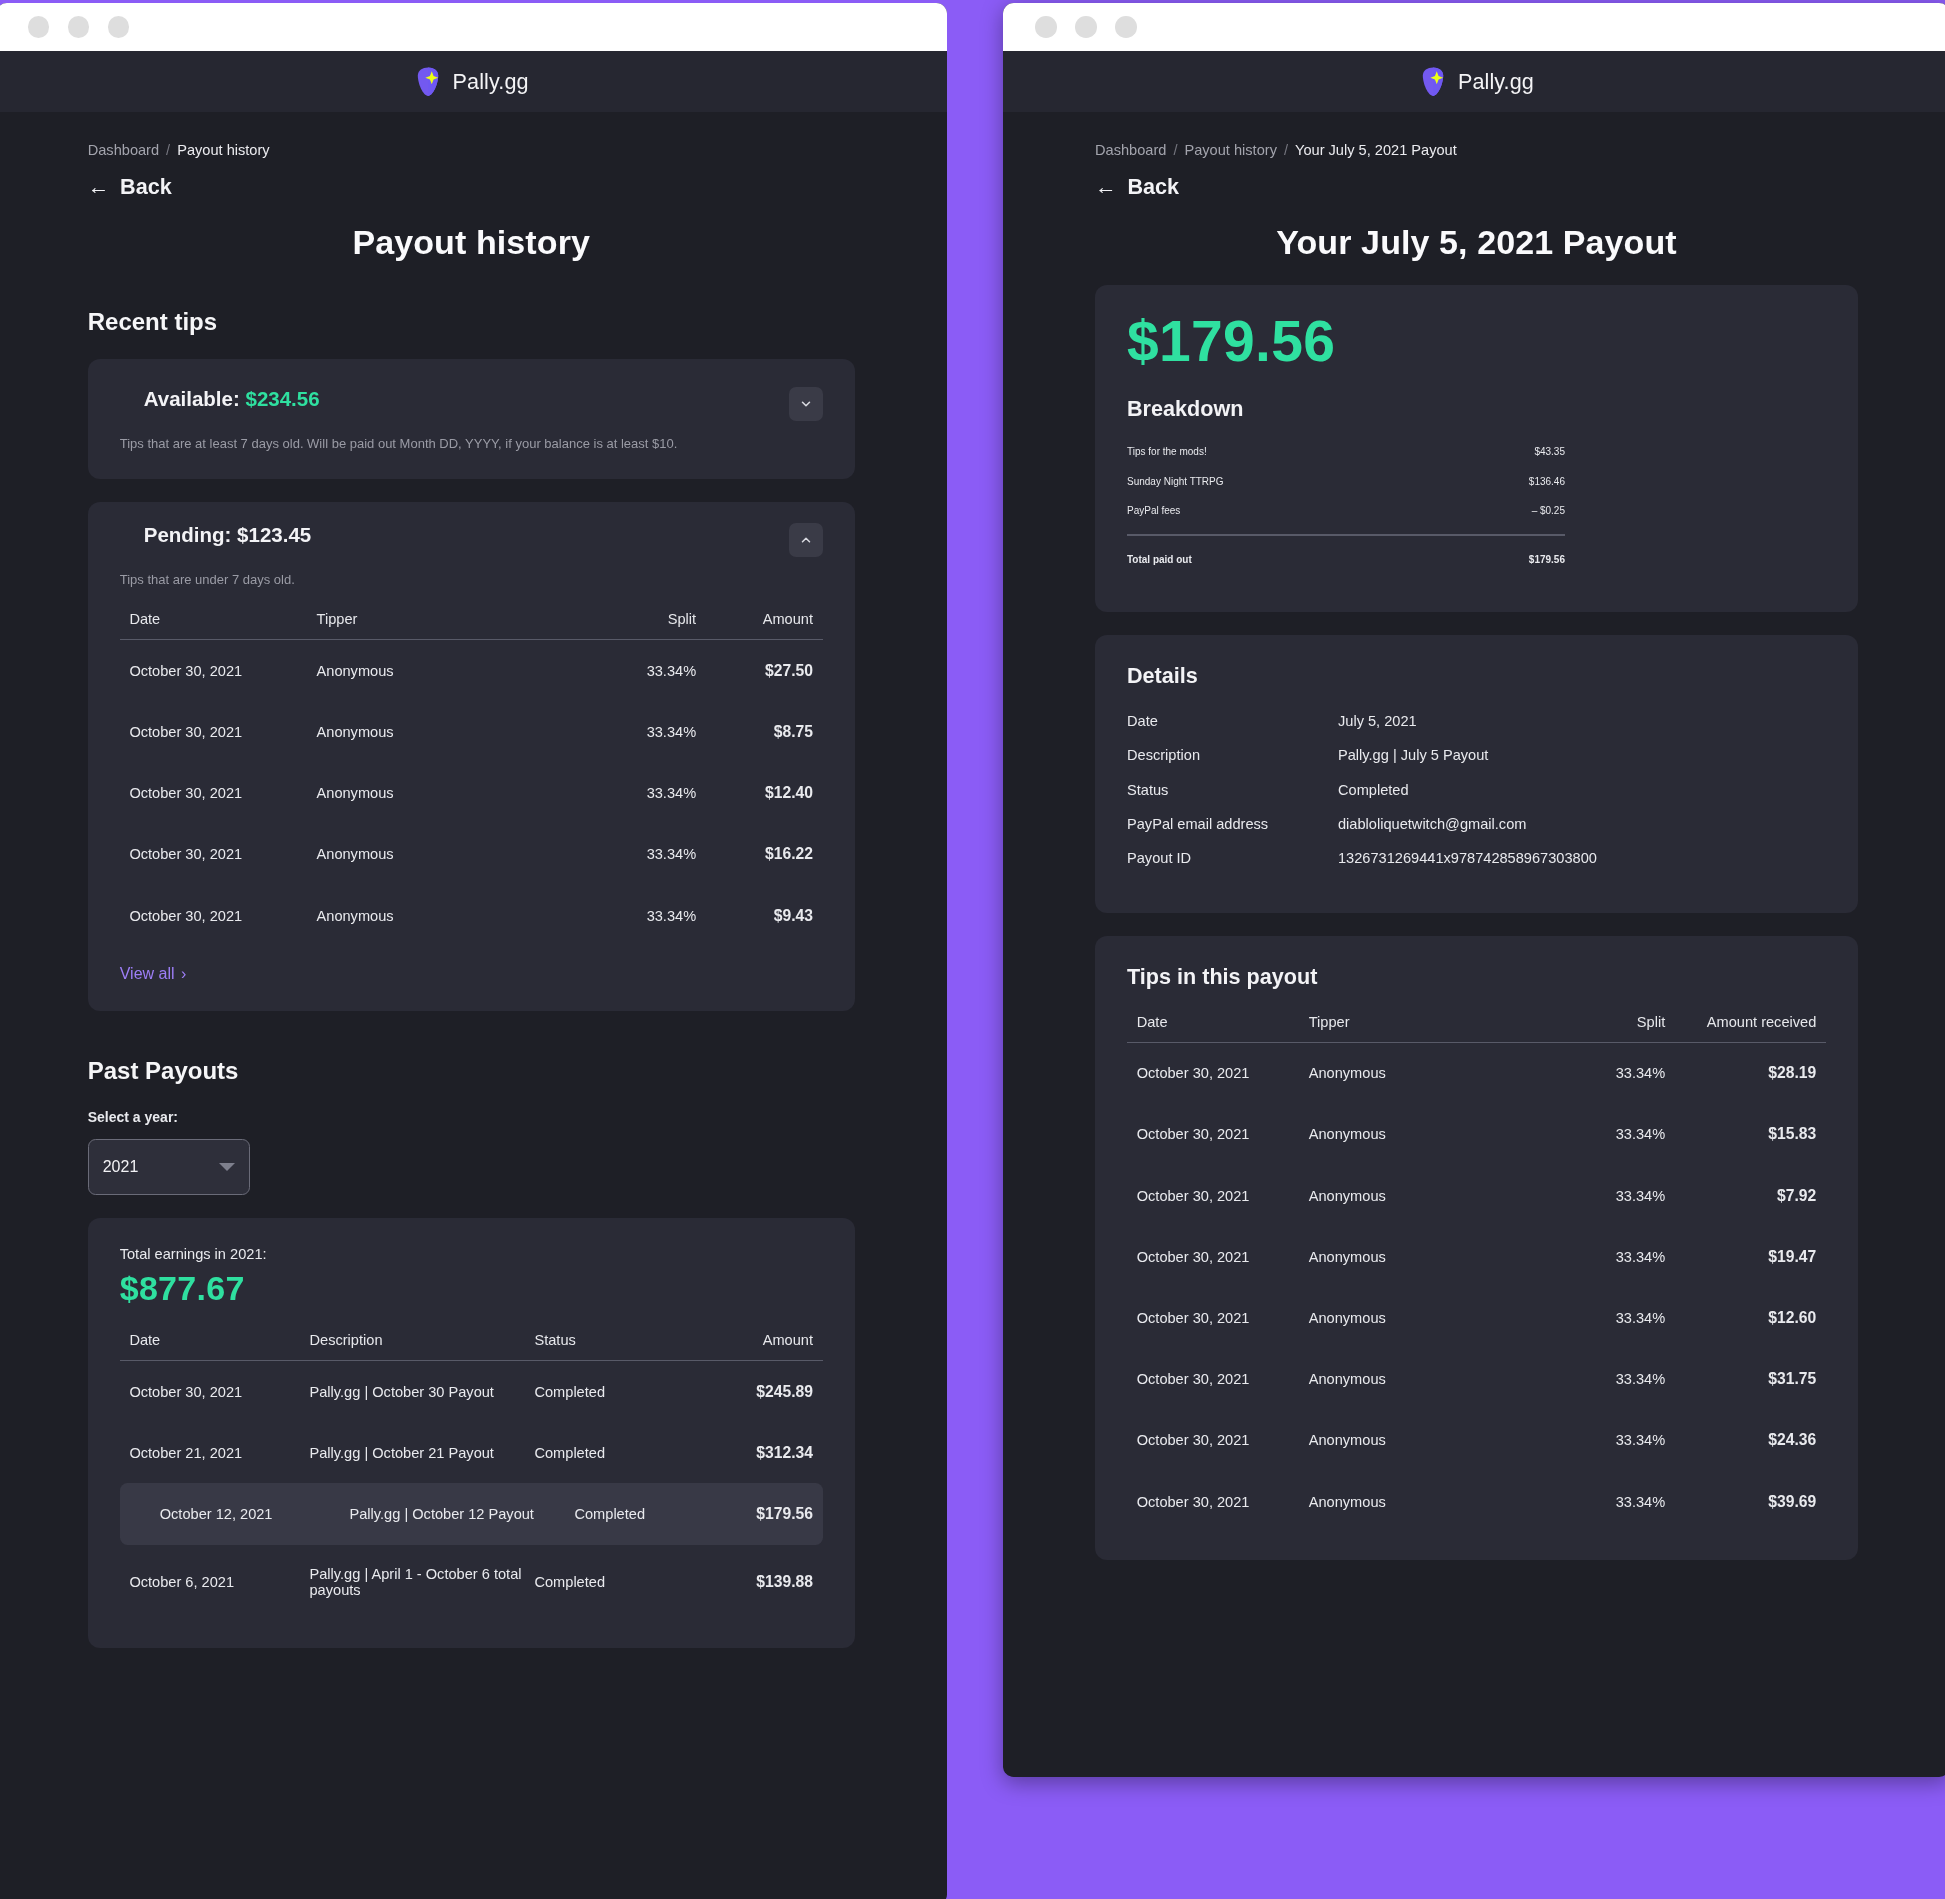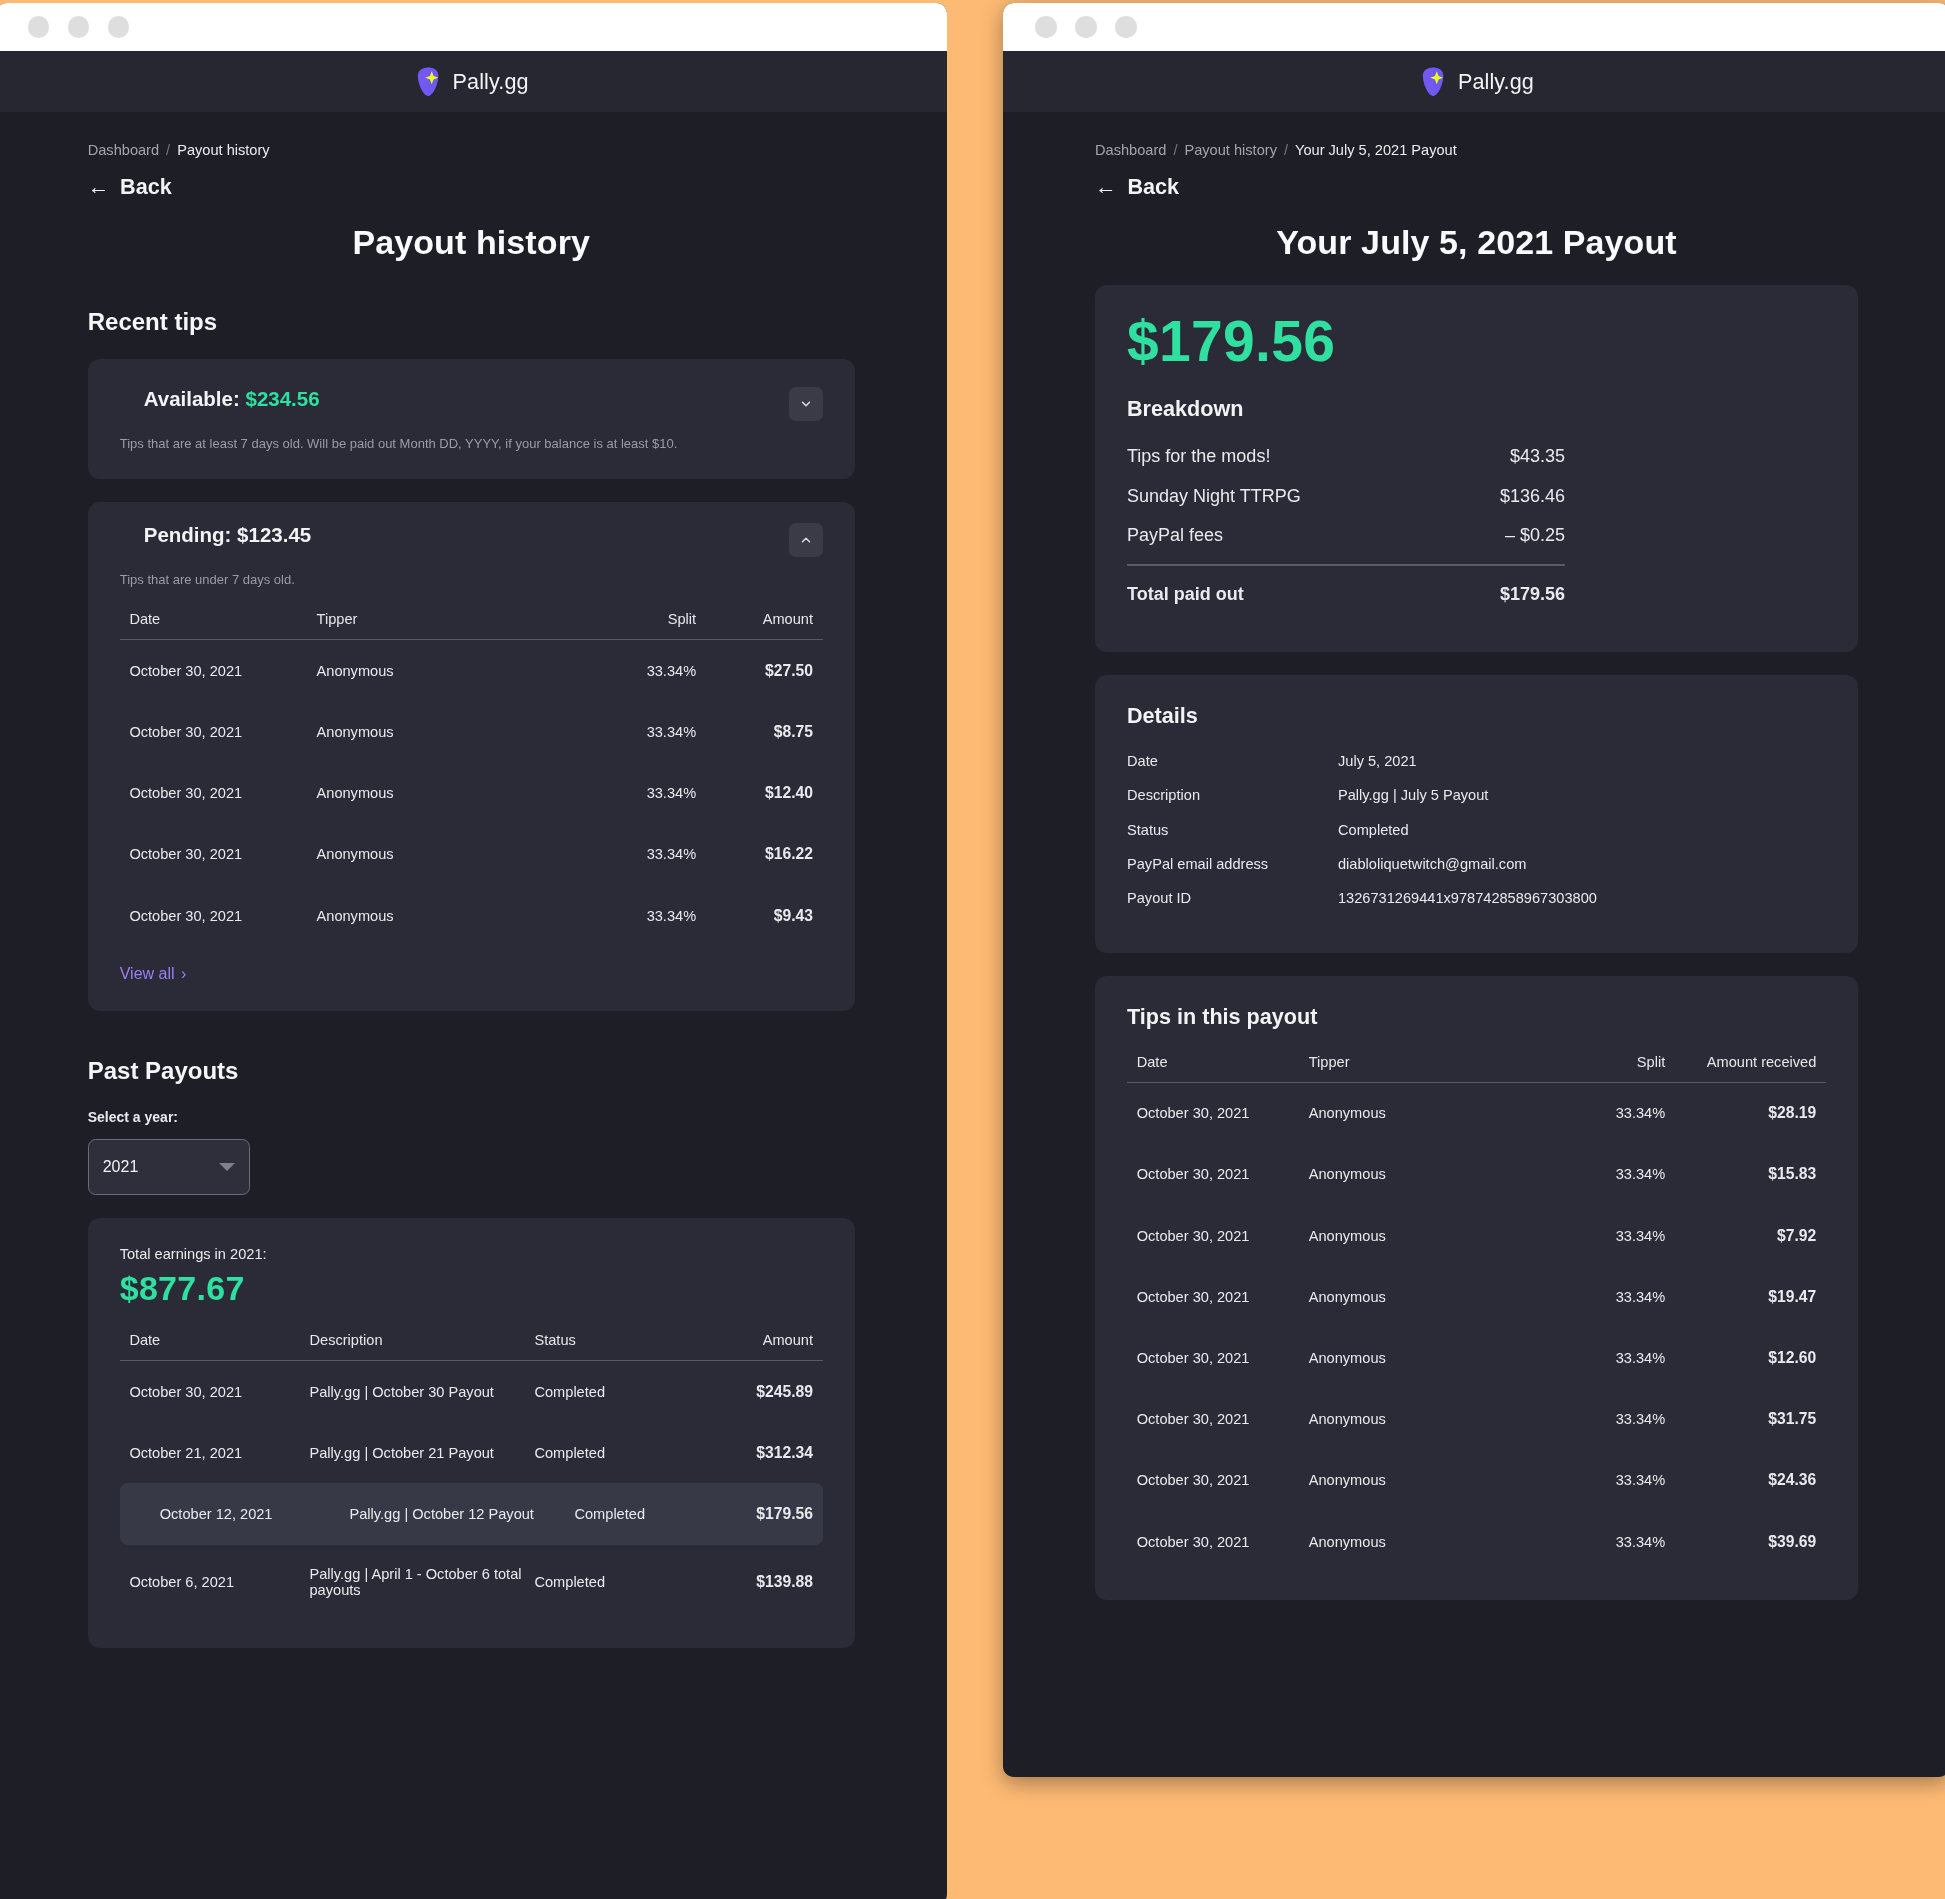--- a/index.html
+++ b/index.html
@@ -3,21 +3,21 @@
 <meta charset="utf-8">
 <style>
   * { box-sizing: border-box; margin: 0; padding: 0; }
   html, body {
     width: 1946px; height: 1899px;
     background: #47704e;
     font-family: "Liberation Sans", sans-serif;
     overflow: hidden;
   }
 
-  .desktop { position: relative; width: 1946px; height: 1899px; background: #fdba74; }
+  .desktop { position: relative; width: 1946px; height: 1899px; background: #8b5cf6; }
 
   
   .window { position: absolute; background: #1e1f26; border-radius: 9.7px; overflow: hidden; }
   .window.left  { left: -4.3px; top: 3.2px; width: 951px; height: 1902px; border-radius: 10.8px; }
   .window.right { left: 1003px; top: 3.2px; width: 947px; height: 1774px; border-radius: 10.8px;
                   box-shadow: 0 5.4px 21.6px rgba(0,0,0,.35); }
 
   .titlebar { height: 48px; background: #ffffff; display: flex; align-items: center; padding-left: 32px; gap: 18.4px; }
   .dot { width: 21.6px; height: 21.6px; border-radius: 50%; background: #dedede; }
 
@@ -84,21 +84,21 @@
   .caret { width: 0; height: 0; border-left: 8px solid transparent; border-right: 8px solid transparent;
            border-top: 8.6px solid #7e808d; }
 
   .totals-lbl { font-size: 14.6px; color: #e9eaee; }
   .totals-amt { font-size: 34px; font-weight: 700; color: #2fe0a0; margin-top: 7.6px; letter-spacing: 0.3px; }
 
   
   .hero-amt { font-size: 57px; font-weight: 700; color: #2fe0a0; letter-spacing: 0.3px; line-height: 1; }
   h3.block { font-size: 21.6px; font-weight: 700; color: #f3f3f6; }
   .brk { margin-top: 24px; }
-  .brk-row { display: flex; align-items: baseline; font-size: 18px; color: #e9eaee; margin-bottom: 18.4px; }
+  .brk-row { display: flex; align-items: baseline; font-size: 10px; color: #e9eaee; margin-bottom: 18.4px; }
   .brk-row .k { width: 303px; }
   .brk-row .v { width: 135px; text-align: right; }
   .brk-sep { height: 1.6px; background: #585a68; width: 438px; margin: 5.4px 0 18.4px 0; }
   .brk-row.total .k, .brk-row.total .v { font-weight: 700; }
 
   .det-row { display: flex; font-size: 14.6px; color: #e9eaee; margin-bottom: 18.4px; }
   .det-row .k { width: 211px; }
   .det-row .v { flex: 1; }
 
   .mt48 { margin-top: 26px; }

